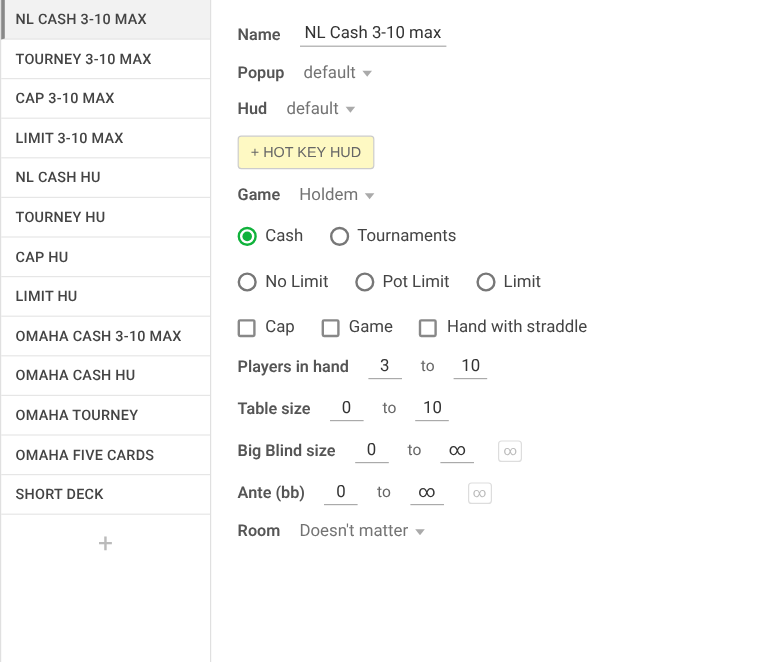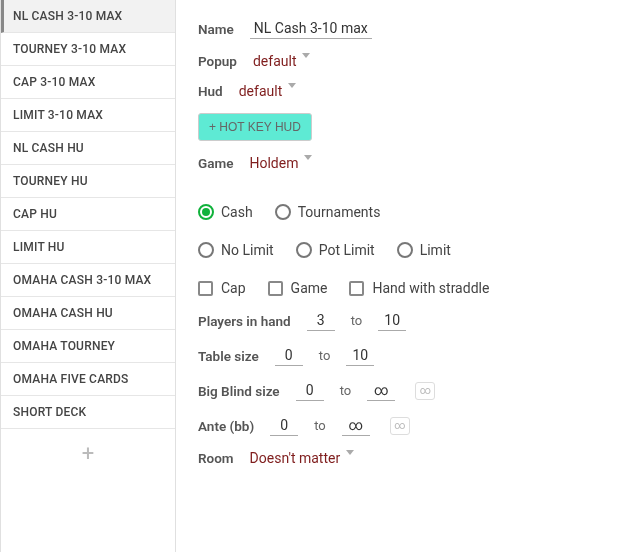--- a/index.html
+++ b/index.html
@@ -62,39 +62,39 @@
     font-size: 13.5px;
   }
   .value-underline {
     border-bottom: 1px solid #aaa;
     padding: 2px 4px;
     color: #333;
     font-size: 14px;
   }
   .dropdown {
     display: inline-flex;
-    align-items: flex-start;
+    align-items: center;
     gap: 6px;
-    color: #7f1d1d;
+    color: #737373;
     cursor: pointer;
     font-size: 14px;
   }
   .chevron {
     width: 0; height: 0;
     border-left: 4px solid transparent;
     border-right: 4px solid transparent;
     border-top: 5px solid #aaa;
   }
   .btn {
     border: 1px solid #ccc;
     border-radius: 3px;
     padding: 6px 10px;
     font-size: 12px;
     color: #666;
-    background: #5eead4;
+    background: #fef9c3;
     cursor: pointer;
     font-weight: 500;
   }
   .radio {
     display: inline-flex;
     align-items: center;
     gap: 7px;
     cursor: pointer;
     color: #444;
     font-size: 14px;
@@ -203,21 +203,21 @@
   </div>
 
   <div class="row" style="margin-top:10px">
     <span class="label">Game</span>
     <span class="dropdown">
       <span>Holdem</span>
       <span class="chevron"></span>
     </span>
   </div>
 
-  <div class="row group-row" style="margin-top:33px" id="type-options">
+  <div class="row group-row" style="margin-top:18px" id="type-options">
       <label class="radio">
         <span class="radio-circle checked"></span>
         <span>Cash</span>
       </label>
       <label class="radio">
         <span class="radio-circle"></span>
         <span>Tournaments</span>
       </label>
     </div>
 

